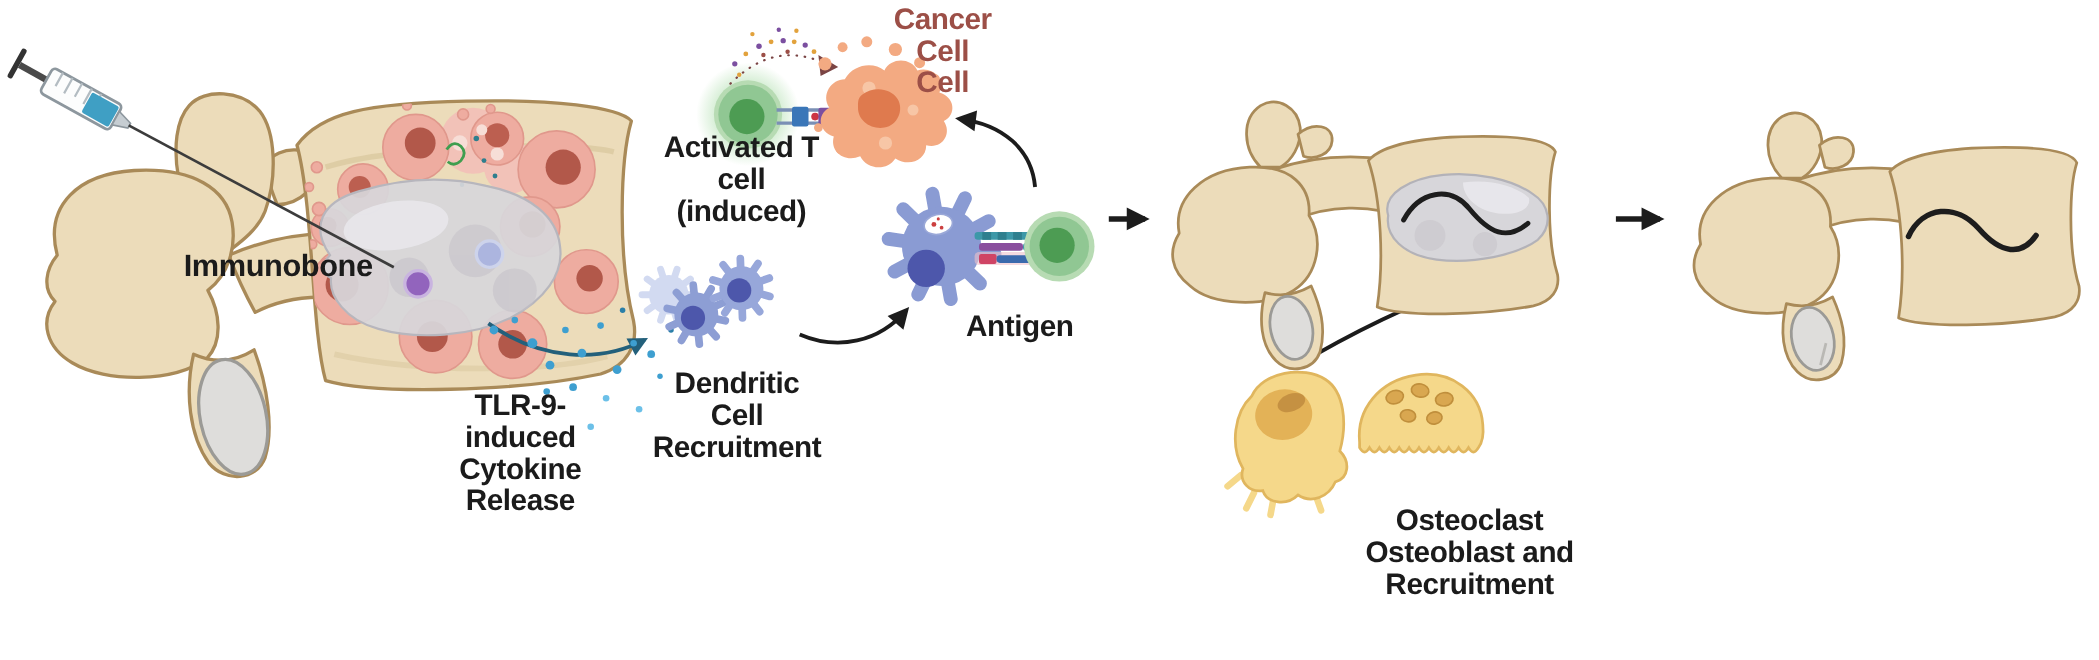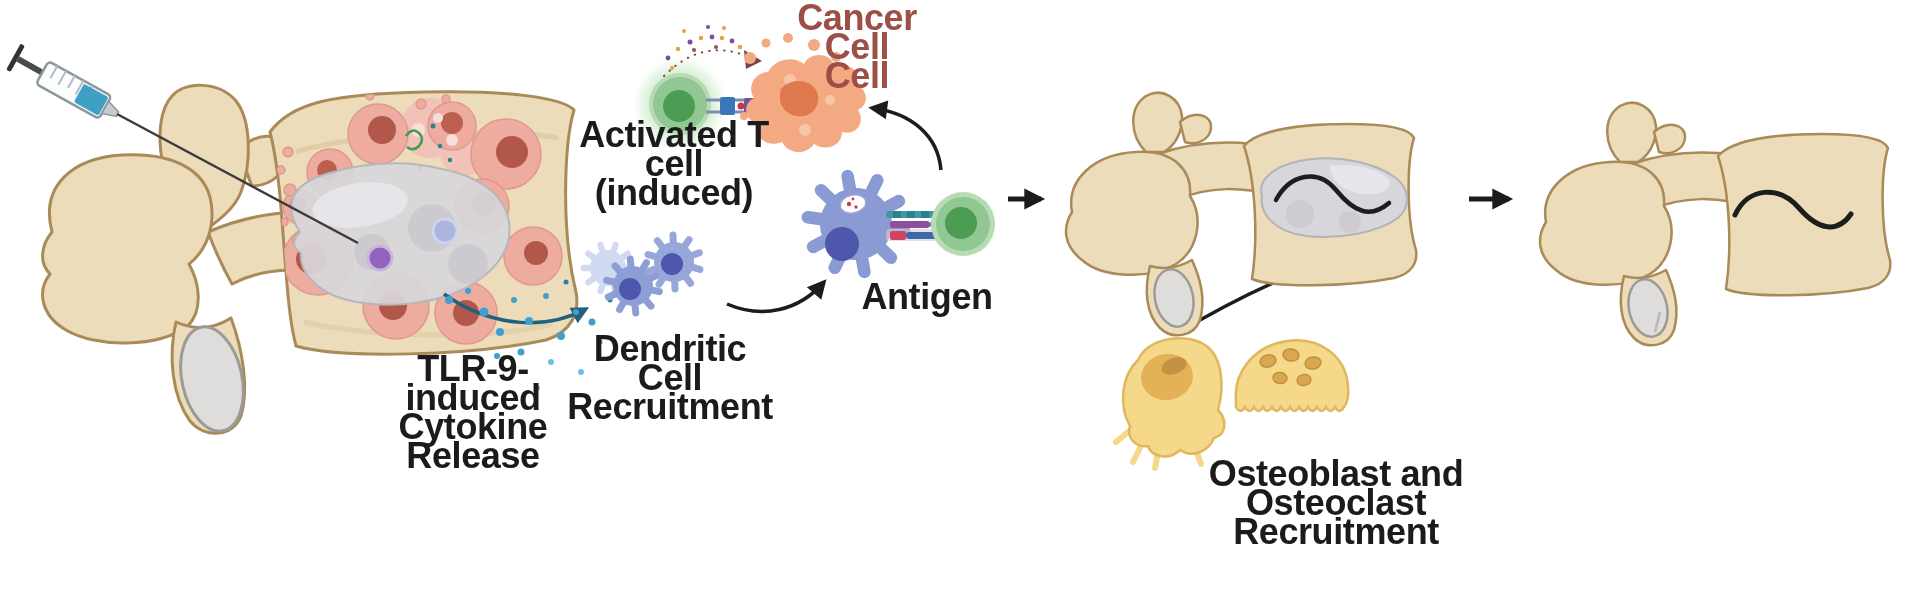--- a/index.html
+++ b/index.html
@@ -1,19 +1,19 @@
 <!DOCTYPE html>
 <html><head>
 <meta charset="utf-8">
 <style>
   html,body{margin:0;padding:0;background:#fff;}
   .stage{position:relative;width:1908px;height:600px;background:#ffffff;overflow:hidden;
          font-family:"Liberation Sans",sans-serif;}
   .art{position:absolute;left:0;top:0;}
-  .lbl{position:absolute;font-weight:700;font-size:36px;line-height:29px;color:#1b1b1b;
+  .lbl{position:absolute;font-weight:700;font-size:27px;line-height:29px;color:#1b1b1b;
        letter-spacing:-0.4px;white-space:nowrap;text-align:center;}
   .lbl.c{transform:translateX(-50%);}
   .lbl.maroon{color:#9c4f47;}
   .lbl span{display:block;}
   .lbl.single{font-size:28px;}
 </style>
 </head>
 <body>
 
 <div class="stage">
@@ -293,20 +293,23 @@
       <ellipse cx="1280" cy="378" rx="7" ry="5.5" transform="rotate(8 1280 378)"></ellipse>
       <ellipse cx="1304" cy="380" rx="7" ry="5.5" transform="rotate(-12 1304 380)"></ellipse>
     </g>
   </g>
 
   <use href="#vsm" transform="translate(1532,98)"></use>
   <path d="M1735,215 C1748,187 1779,185 1799,208 C1819,231 1838,233 1851,214" fill="none" stroke="#1d1d1d" stroke-width="5" stroke-linecap="round"></path>
   <line x1="1660" y1="312" x2="1655" y2="332" stroke="#b9b8b4" stroke-width="2.5"></line>
 </svg>
 
+<div class="lbl single" style="left:167px;top:227px">
+  <span>Immunobone</span>
+</div>
 
 <div class="lbl c" style="left:473px;top:354px">
   <span>TLR-9-</span>
   <span>induced</span>
   <span>Cytokine</span>
   <span>Release</span>
 </div>
 
 <div class="lbl c" style="left:670px;top:334px">
   <span>Dendritic</span>
@@ -324,18 +327,18 @@
   <span>Cancer</span>
   <span>Cell</span>
   <span>Cell</span>
 </div>
 
 <div class="lbl c" style="left:927px;top:282px">
   <span>Antigen</span>
 </div>
 
 <div class="lbl c" style="left:1336px;top:459px">
+  <span>Osteoclast</span>
   <span>Osteoblast and</span>
-  <span>Osteoclast</span>
   <span>Recruitment</span>
 </div>
 
 </div>
 
 </body></html>

